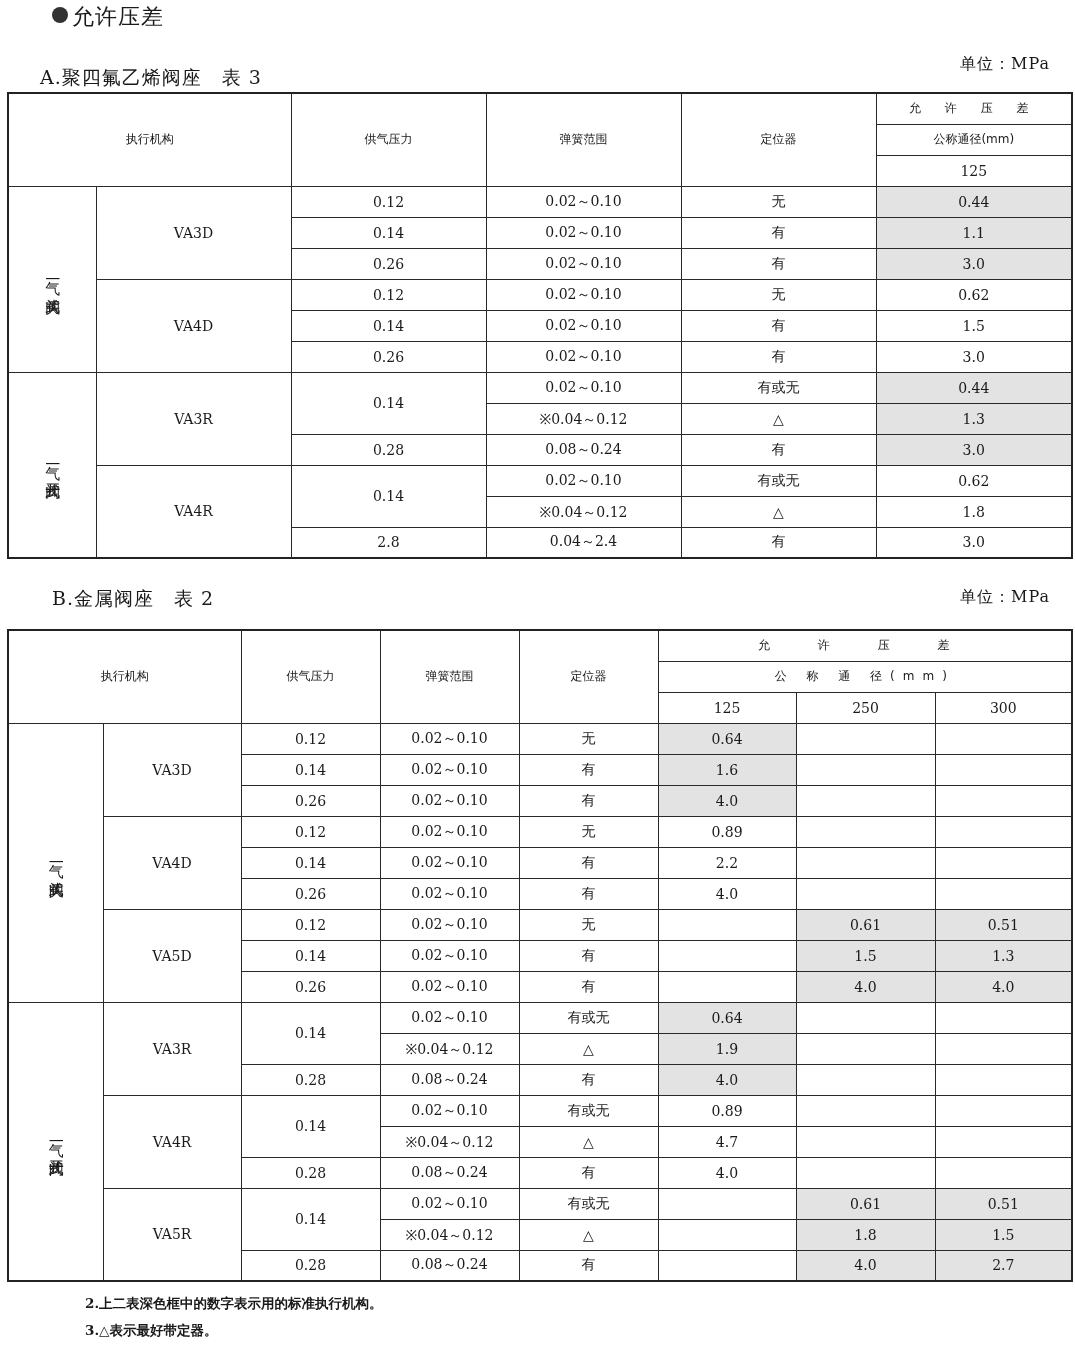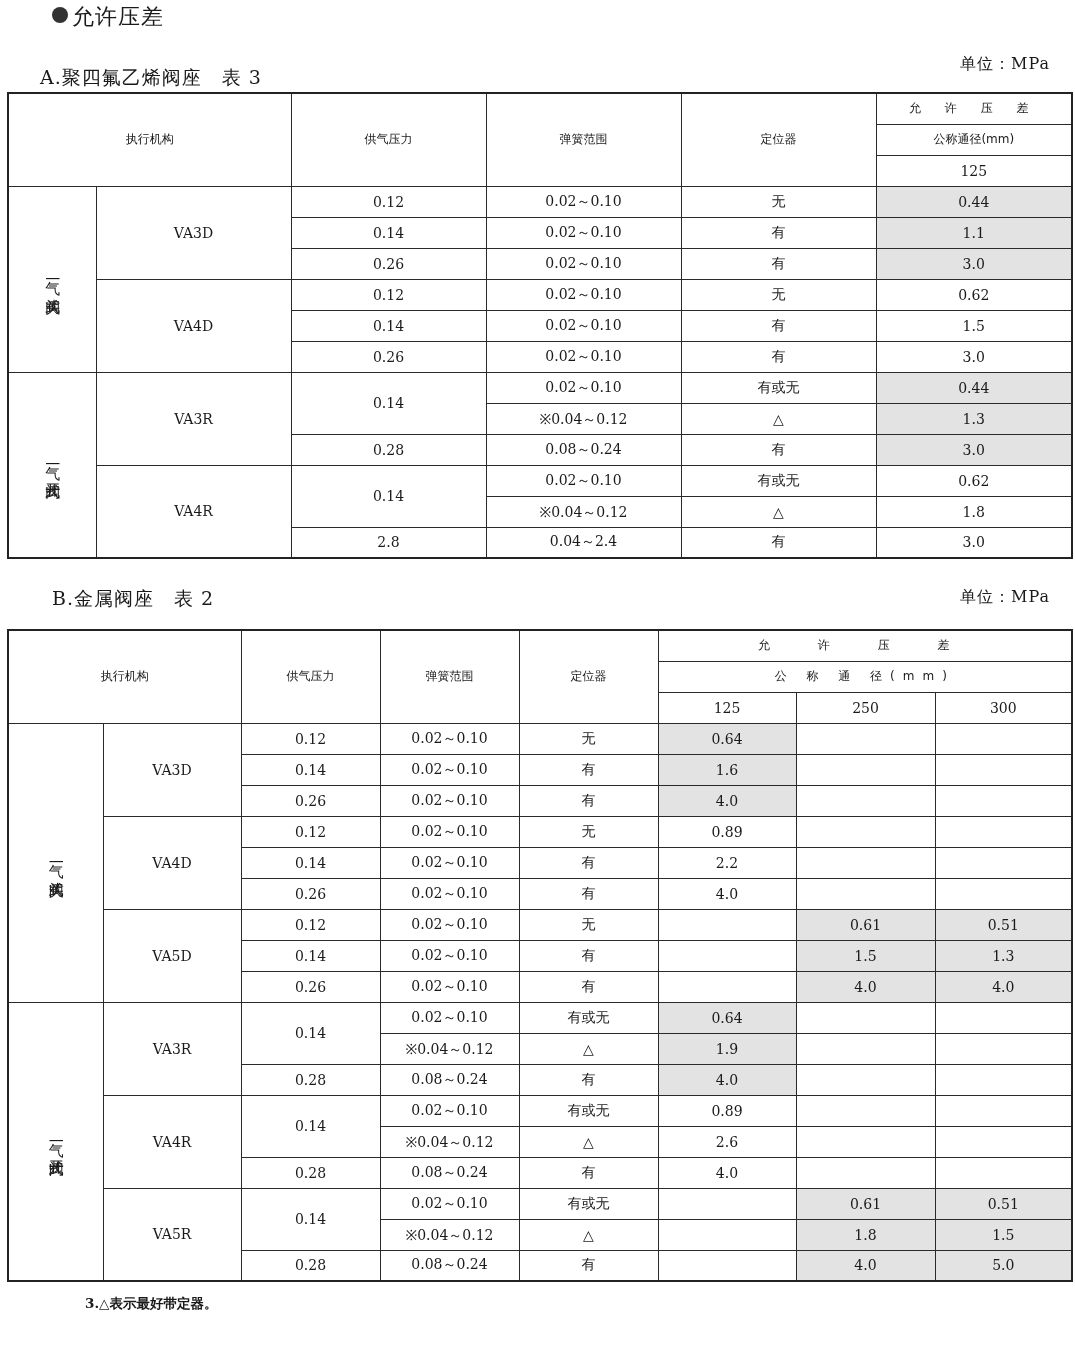--- a/index.html
+++ b/index.html
@@ -279,21 +279,21 @@
       <td rowspan="2">0.14</td>
       <td>0.02～0.10</td>
       <td class="cn">有或无</td>
       <td>0.89</td>
       <td></td>
       <td></td>
     </tr>
     <tr style="height:31px">
       <td>※0.04～0.12</td>
       <td class="cn">△</td>
-      <td>2.6</td>
+      <td>4.7</td>
       <td></td>
       <td></td>
     </tr>
     <tr style="height:31px">
       <td>0.28</td>
       <td>0.08～0.24</td>
       <td class="cn">有</td>
       <td>4.0</td>
       <td></td>
       <td></td>
@@ -314,20 +314,21 @@
       <td></td>
       <td class="shade">1.8</td>
       <td class="shade">1.5</td>
     </tr>
     <tr style="height:31px">
       <td>0.28</td>
       <td>0.08～0.24</td>
       <td class="cn">有</td>
       <td></td>
       <td class="shade">4.0</td>
-      <td class="shade">5.0</td>
+      <td class="shade">2.7</td>
     </tr>
   </tbody>
 </table>
 
 <div class="abs notes">
+  <span class="n ind">2.上二表深色框中的数字表示用的标准执行机构。</span>
   <span class="n ind">3.△表示最好带定器。</span>
 </div>
 
 </body></html>

